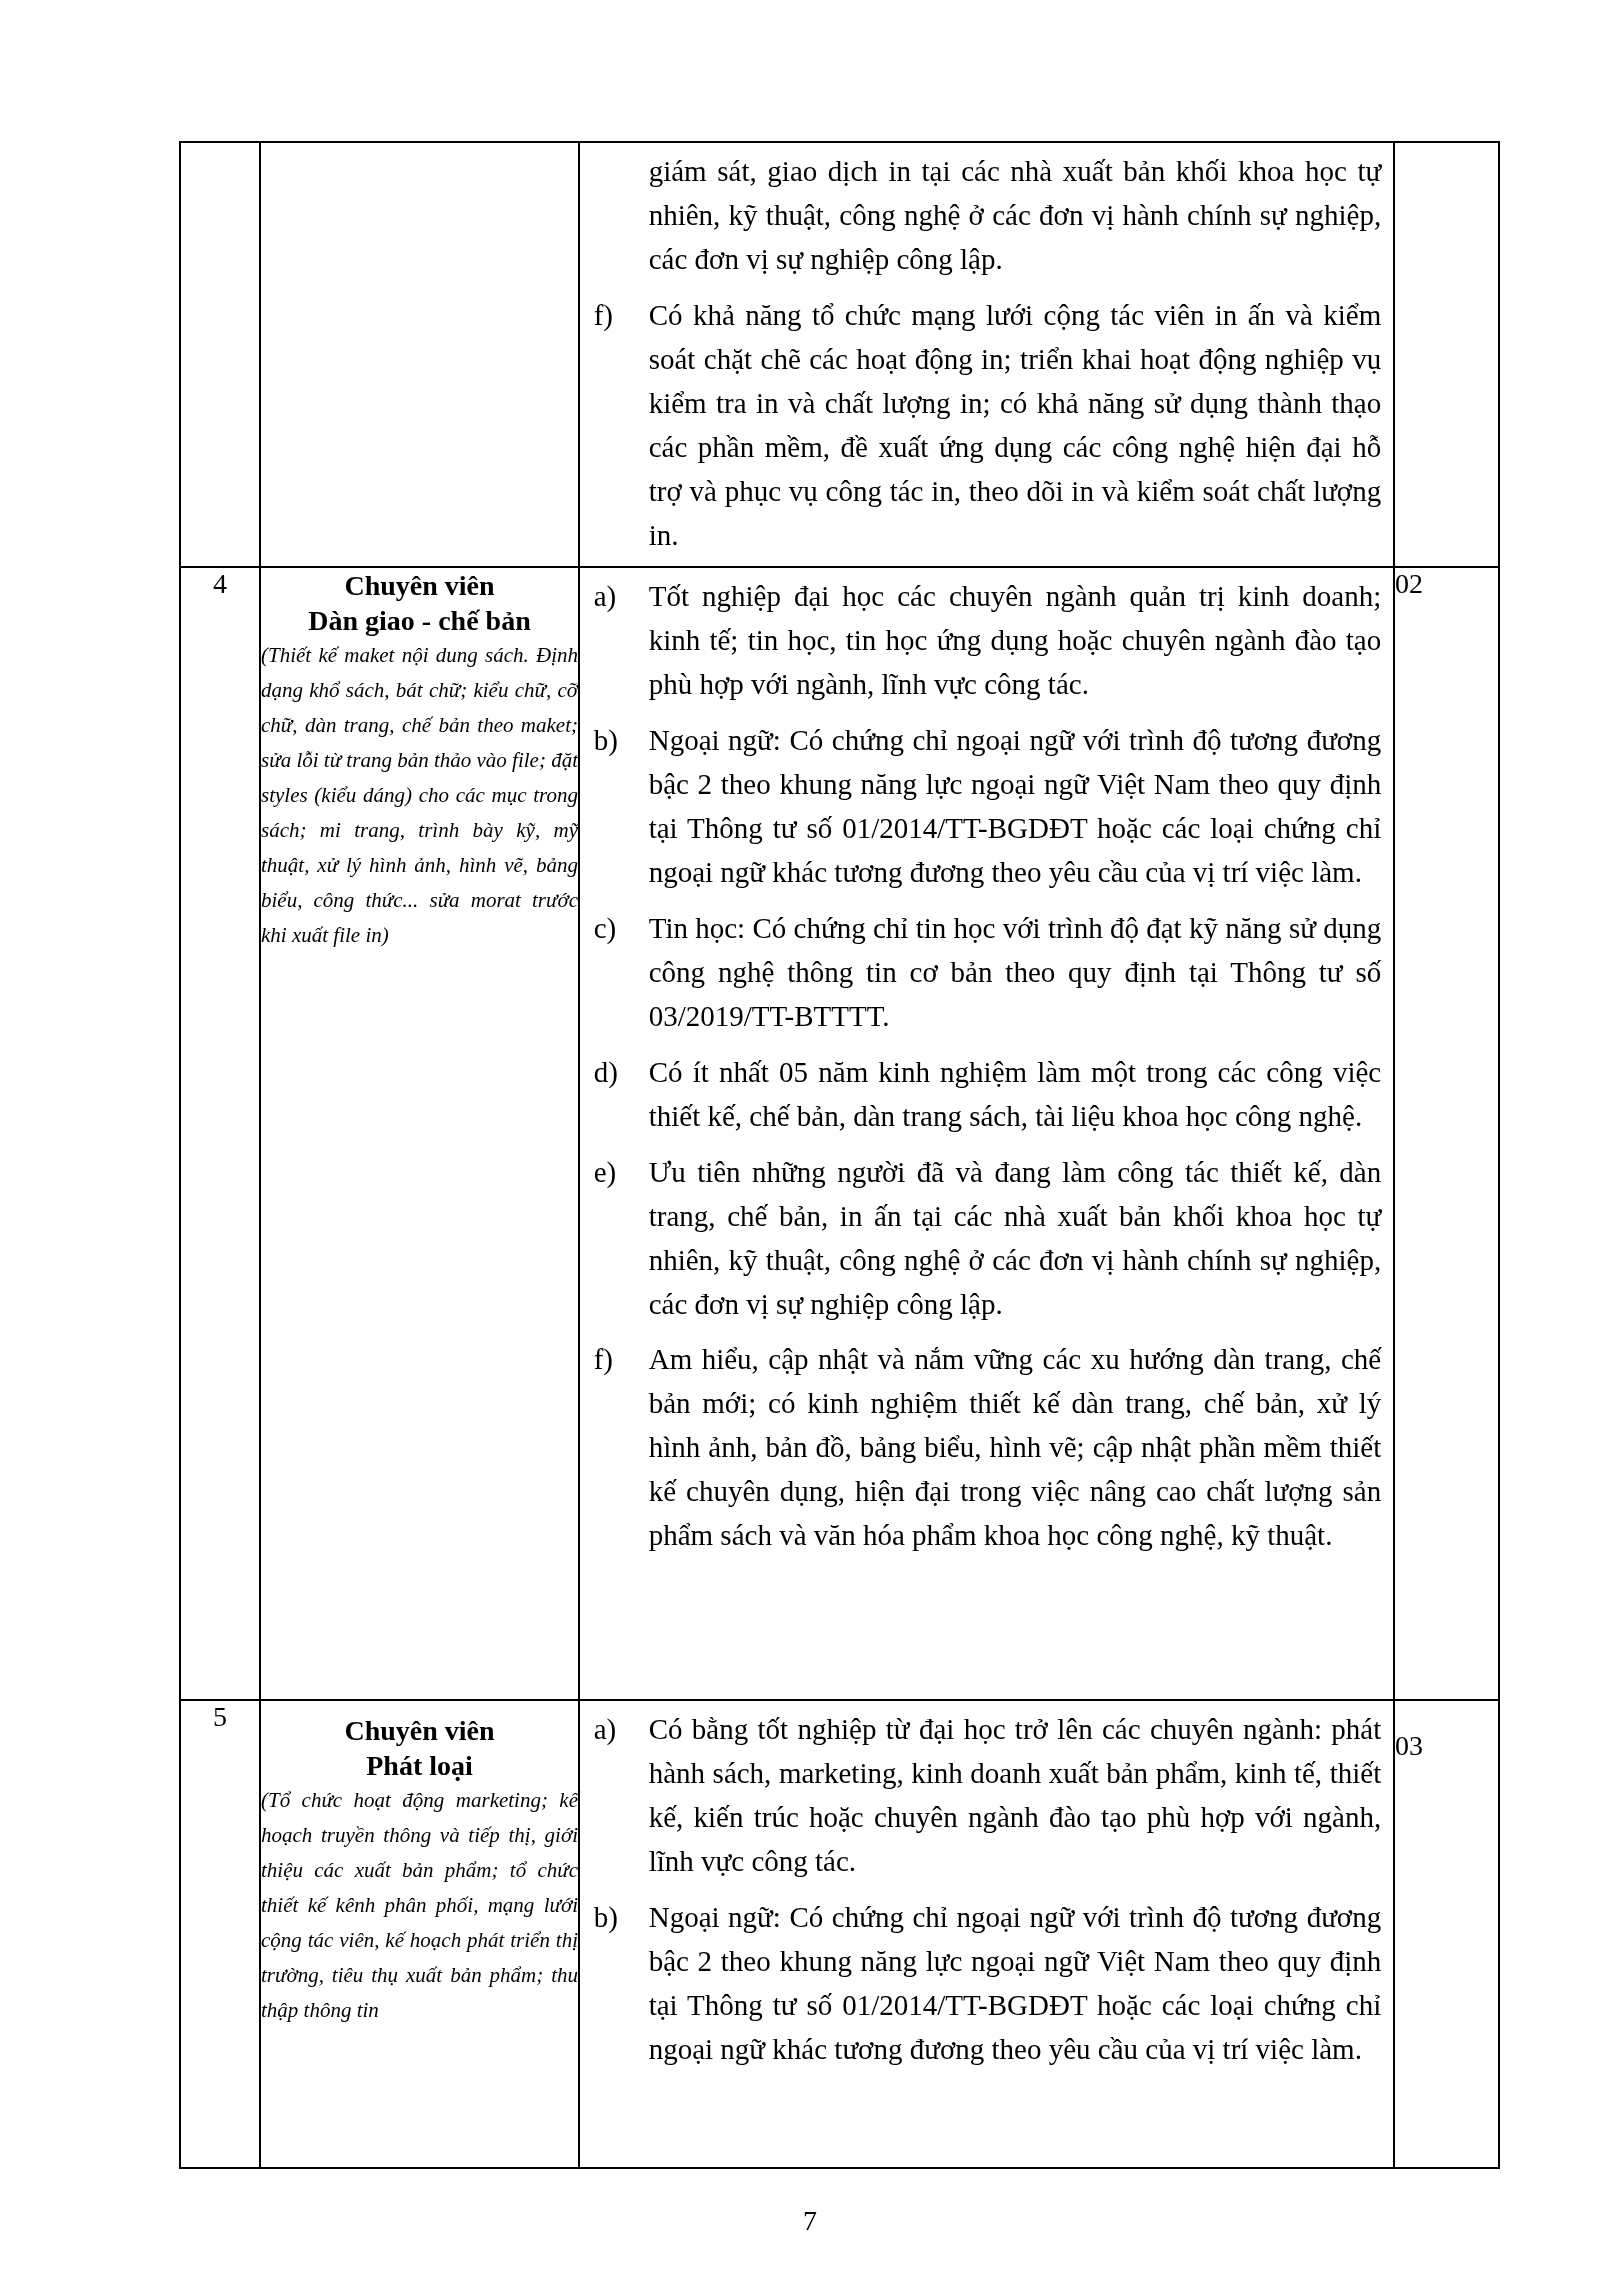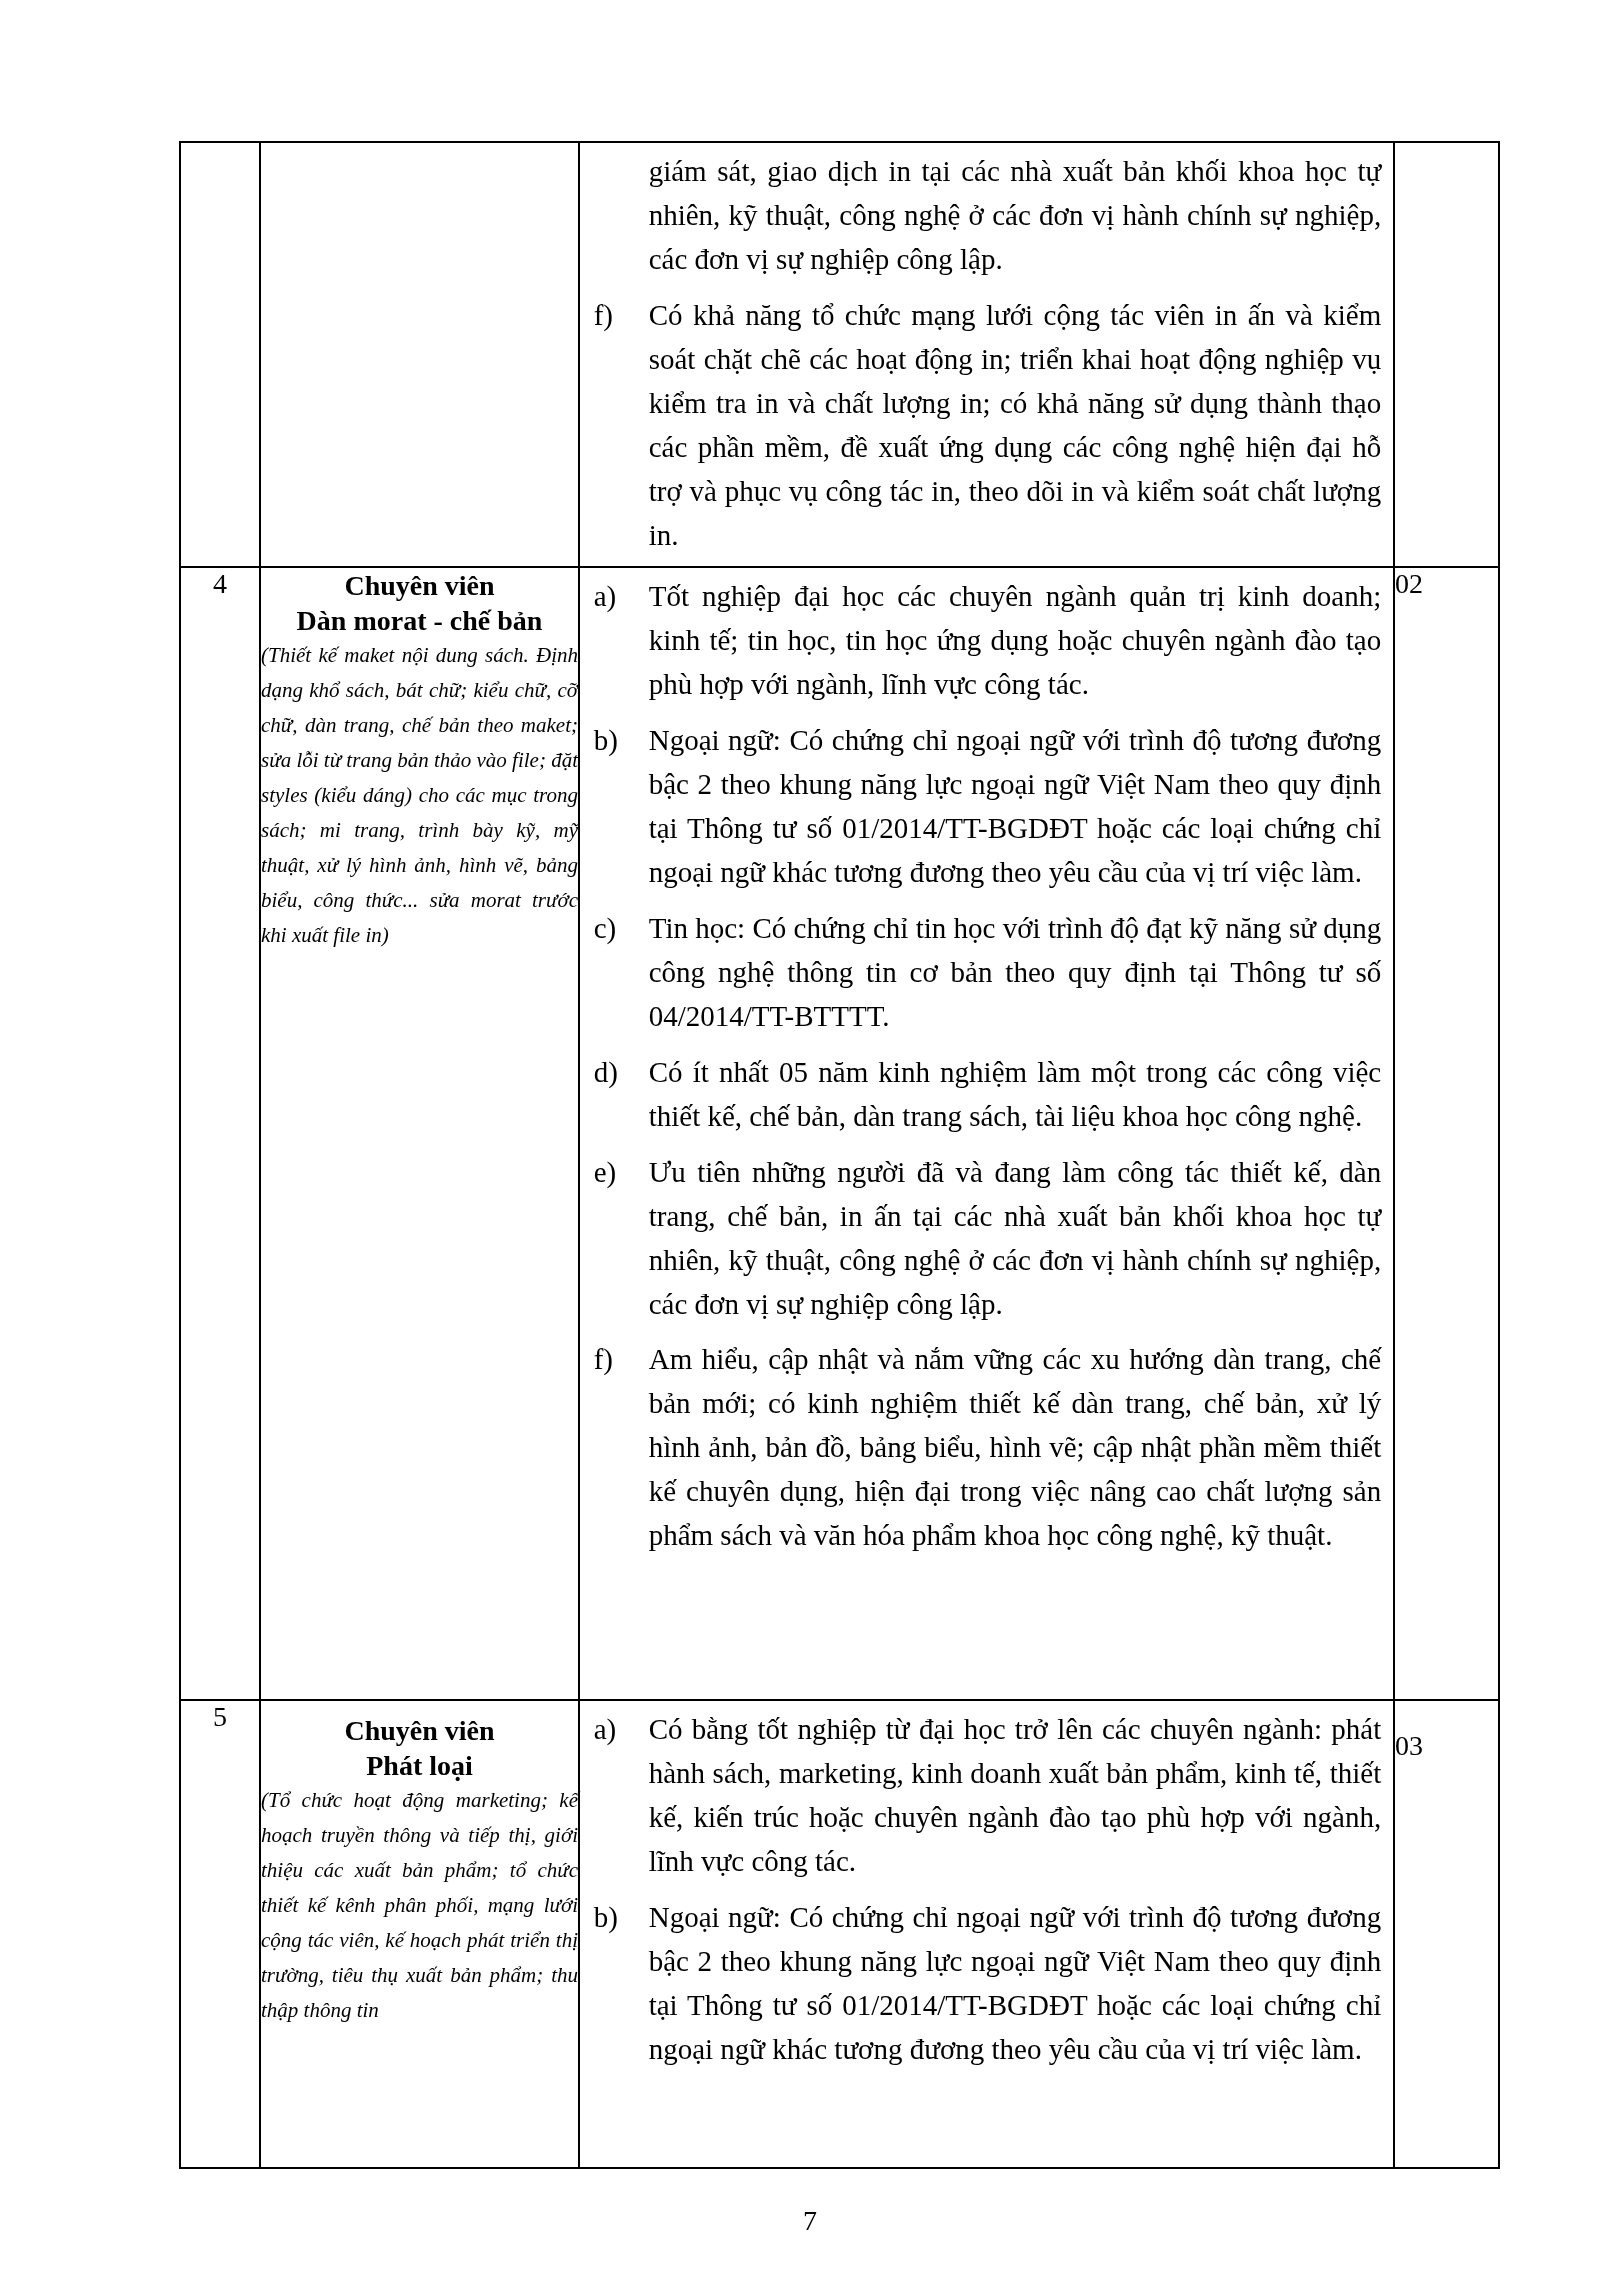--- a/index.html
+++ b/index.html
@@ -57,36 +57,36 @@
             </div>
           </div>
         </td>
         <td class="qty"></td>
       </tr>
 
       <tr class="row4">
         <td class="no">4</td>
         <td class="title-cell">
           <div class="title-bold">Chuyên viên</div>
-          <div class="title-bold">Dàn morat - chế bản</div>
+          <div class="title-bold">Dàn giao - chế bản</div>
           <div class="title-desc">(Thiết kế maket nội dung sách. Định dạng khổ sách, bát chữ; kiểu chữ, cỡ chữ, dàn trang, chế bản theo maket; sửa lỗi từ trang bản thảo vào file; đặt styles (kiểu dáng) cho các mục trong sách; mi trang, trình bày kỹ, mỹ thuật, xử lý hình ảnh, hình vẽ, bảng biểu, công thức... sửa morat trước khi xuất file in)</div>
         </td>
         <td class="req-cell">
           <div class="req-list">
             <div class="req-item">
               <span class="req-label">a)</span>
               <span class="req-text">Tốt nghiệp đại học các chuyên ngành quản trị kinh doanh; kinh tế; tin học, tin học ứng dụng hoặc chuyên ngành đào tạo phù hợp với ngành, lĩnh vực công tác.</span>
             </div>
             <div class="req-item">
               <span class="req-label">b)</span>
               <span class="req-text">Ngoại ngữ: Có chứng chỉ ngoại ngữ với trình độ tương đương bậc 2 theo khung năng lực ngoại ngữ Việt Nam theo quy định tại Thông tư số 01/2014/TT-BGDĐT hoặc các loại chứng chỉ ngoại ngữ khác tương đương theo yêu cầu của vị trí việc làm.</span>
             </div>
             <div class="req-item">
               <span class="req-label">c)</span>
-              <span class="req-text">Tin học: Có chứng chỉ tin học với trình độ đạt kỹ năng sử dụng công nghệ thông tin cơ bản theo quy định tại Thông tư số 04/2014/TT-BTTTT.</span>
+              <span class="req-text">Tin học: Có chứng chỉ tin học với trình độ đạt kỹ năng sử dụng công nghệ thông tin cơ bản theo quy định tại Thông tư số 03/2019/TT-BTTTT.</span>
             </div>
             <div class="req-item">
               <span class="req-label">d)</span>
               <span class="req-text">Có ít nhất 05 năm kinh nghiệm làm một trong các công việc thiết kế, chế bản, dàn trang sách, tài liệu khoa học công nghệ.</span>
             </div>
             <div class="req-item">
               <span class="req-label">e)</span>
               <span class="req-text">Ưu tiên những người đã và đang làm công tác thiết kế, dàn trang, chế bản, in ấn tại các nhà xuất bản khối khoa học tự nhiên, kỹ thuật, công nghệ ở các đơn vị hành chính sự nghiệp, các đơn vị sự nghiệp công lập.</span>
             </div>
             <div class="req-item">

